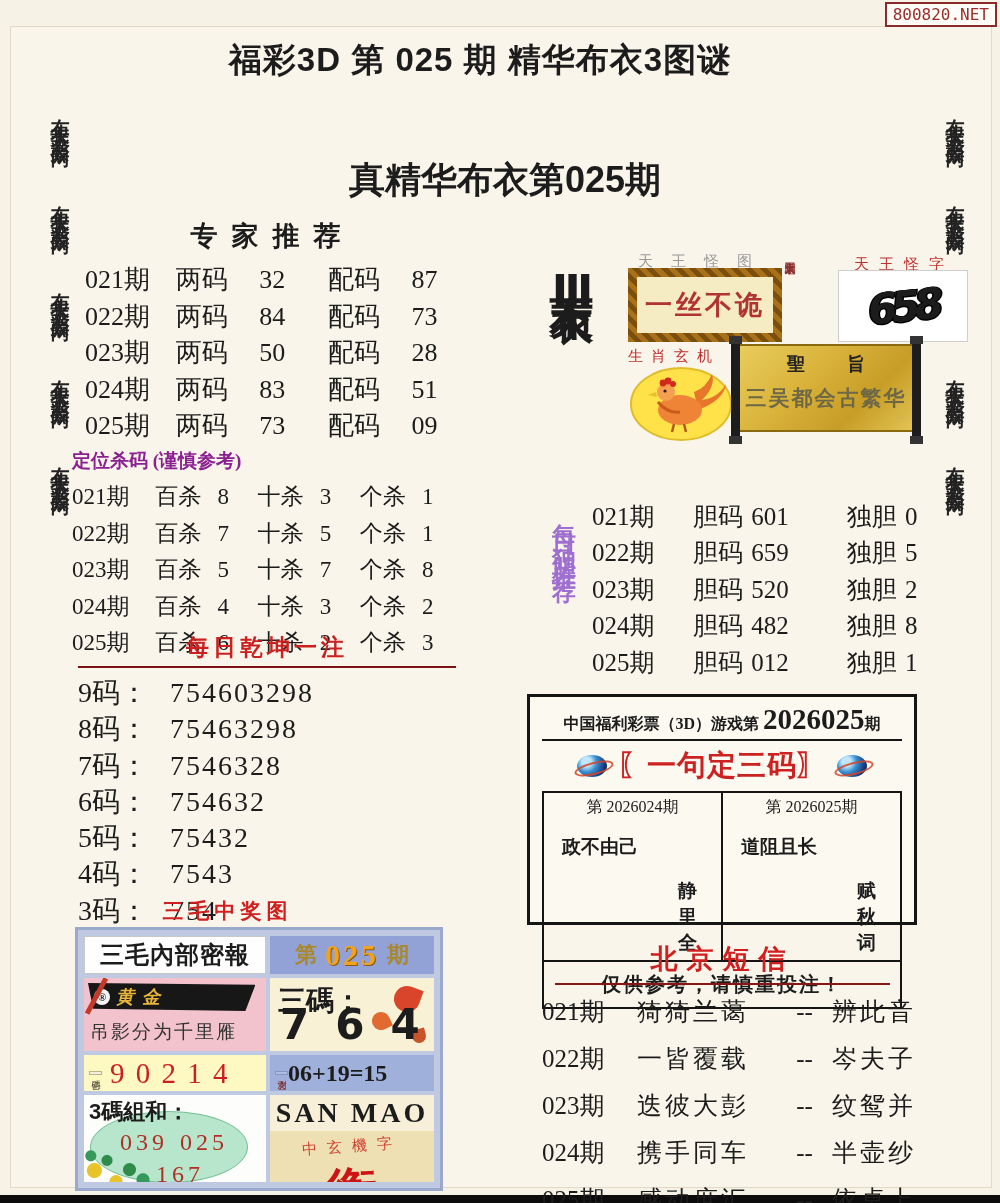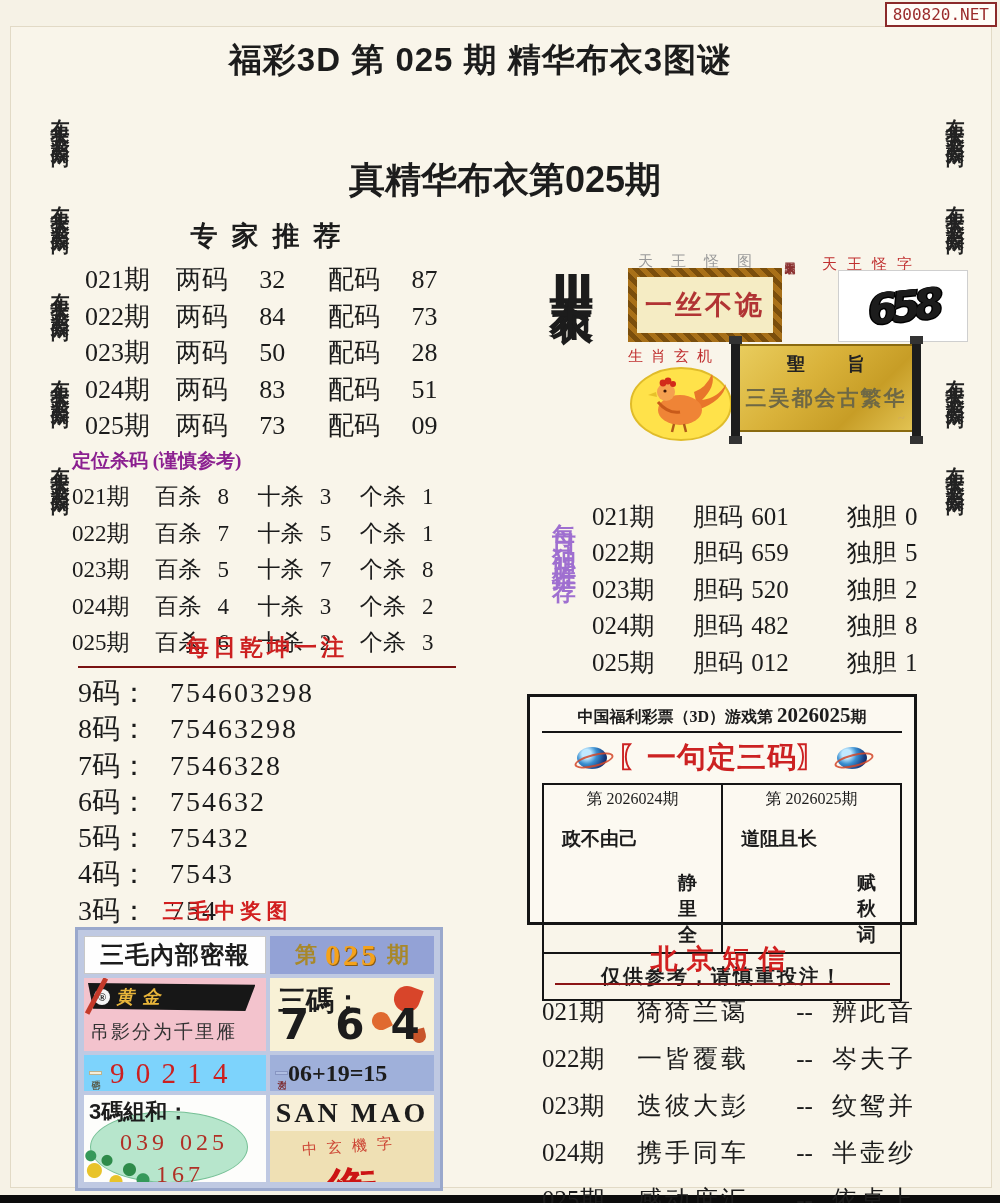--- a/index.html
+++ b/index.html
@@ -87,21 +87,21 @@
   .sm-sanma { background:#f8f1d6; }
   .sm-sanma .lab { position:absolute; left:8px; top:4px; font-weight:bold;
     font-size:28px; font-family:"Liberation Sans","DejaVu Sans",sans-serif; }
   .sm-sanma .digits { position:absolute; left:10px; bottom:2px; display:flex;
     gap:26px; font-weight:bold; font-size:42px;
     font-family:"DejaVu Sans","Liberation Sans",sans-serif; }
   .flower { position:absolute; border-radius:50% 0 50% 50%; background:#d8452a; }
   .f1 { width:26px; height:26px; right:14px; top:8px; transform:rotate(20deg); }
   .f2 { width:18px; height:18px; right:44px; top:34px; transform:rotate(65deg); background:#e06a30; }
   .f3 { width:14px; height:14px; right:8px; bottom:8px; transform:rotate(-15deg); background:#c8552a; }
-  .sm-code { background:#7dd3fc; display:flex; align-items:center; gap:8px; padding-left:5px; }
+  .sm-code { background:#fef9c3; display:flex; align-items:center; gap:8px; padding-left:5px; }
   .tinylab { writing-mode:vertical-rl; text-orientation:upright; font-size:9px;
     color:#55503a; background:#f6eeda; border:1px solid #bdb28c; padding:1px; line-height:1; }
   .sm-code .cv { color:#cc2020; font-size:29px; letter-spacing:2px; }
   .sm-xuan { background:#9fb0da; display:flex; align-items:center; padding-left:5px; }
   .sm-xuan .tinylab { color:#7a2020; background:#aebde2; border-color:#8795c2; }
   .sm-xuan .xv { font-size:24px; font-weight:bold; }
   .sm-zuhe { background:#fdfdfb; }
   .ellipse { position:absolute; left:6px; top:16px; width:158px; height:72px;
     background:#b7e6cc; border:1px solid #76c096; border-radius:50%; }
   .sm-zuhe .lab { position:absolute; left:5px; top:2px; font-weight:bold; font-size:22px;
@@ -131,21 +131,21 @@
     font-size:44px; letter-spacing:1px; height:190px; }
   #tu-title { left:628px; top:252px; width:152px; text-align:center; color:#9a9a9a;
     font-size:15px; letter-spacing:18px; white-space:nowrap; }
   #tu-frame { left:628px; top:268px; width:154px; height:74px; padding:9px;
     background:repeating-linear-gradient(45deg,#a87018 0 5px,#7a4e0c 5px 10px); }
   #tu-frame .inner { width:100%; height:100%; background:#f5ecc4; display:flex;
     align-items:center; justify-content:center; color:#b13434; font-weight:bold;
     font-size:27px; letter-spacing:3px; }
   #series { left:784px; top:254px; writing-mode:vertical-rl; text-orientation:upright;
     font-size:11px; color:#8b3030; height:90px; line-height:1; }
-  #zi-title { left:808px; top:255px; width:128px; text-align:center; color:#c03030;
+  #zi-title { left:840px; top:255px; width:128px; text-align:center; color:#c03030;
     font-size:15px; letter-spacing:10px; white-space:nowrap; }
   #zi-box { left:838px; top:270px; width:130px; height:72px; background:#fff;
     border:1px solid #cfcfcf; display:flex; align-items:center; justify-content:center; }
   #zi-box .scribble { font-family:"DejaVu Sans",sans-serif; font-weight:bold;
     font-style:italic; font-size:42px; letter-spacing:-6px; transform:rotate(-6deg);
     text-shadow:1.5px 0 #000, 0 1.5px #000, -1.5px 0 #000; }
   #sx-title { left:628px; top:347px; color:#c03030; font-size:15px; letter-spacing:8px;
     white-space:nowrap; }
   #rooster { left:628px; top:362px; width:106px; height:80px; }
   #scroll { left:737px; top:344px; width:178px; height:88px;
@@ -168,21 +168,21 @@
   #dandan { left:592px; top:500px; width:340px; }
   #dandan .r { font-size:25px; height:36.4px; }
   #dandan .p { width:96px; } #dandan .k { width:86px;margin-left:36px; }
   #dandan .v1 { width:88px; } #dandan .v2 { width:40px; }
 
   
   #yiju { left:527px; top:694px; width:390px; height:231px; border:3px solid #151515;
     background:#fcf9f1; padding:6px 12px 0 12px; }
   #yiju .hd { text-align:center; font-weight:bold; font-size:16px;
     border-bottom:2px solid #151515; padding-bottom:3px; white-space:nowrap; }
-  #yiju .hd .num { font-size:21px; }
+  #yiju .hd .num { font-size:29px; }
   #yiju .ttl { display:flex; align-items:center; justify-content:center; gap:10px;
     padding:5px 0; }
   #yiju .ttl .txt { color:#cc2222; font-weight:bold; font-size:29px;
     font-family:"Liberation Sans","DejaVu Sans",sans-serif; letter-spacing:1px; }
   .globe { width:30px; height:22px; border-radius:50%;
     background:radial-gradient(circle at 32% 32%, #bfe8ff 0 18%, #3a8fd0 40%, #163a80 72%, #0a1030 100%);
     position:relative; }
   .globe::after { content:""; position:absolute; left:-3px; top:7px; width:36px; height:9px;
     border:2px solid rgba(210,70,40,.85); border-radius:50%; transform:rotate(-14deg); }
   #yiju table { border-collapse:collapse; width:100%; }

